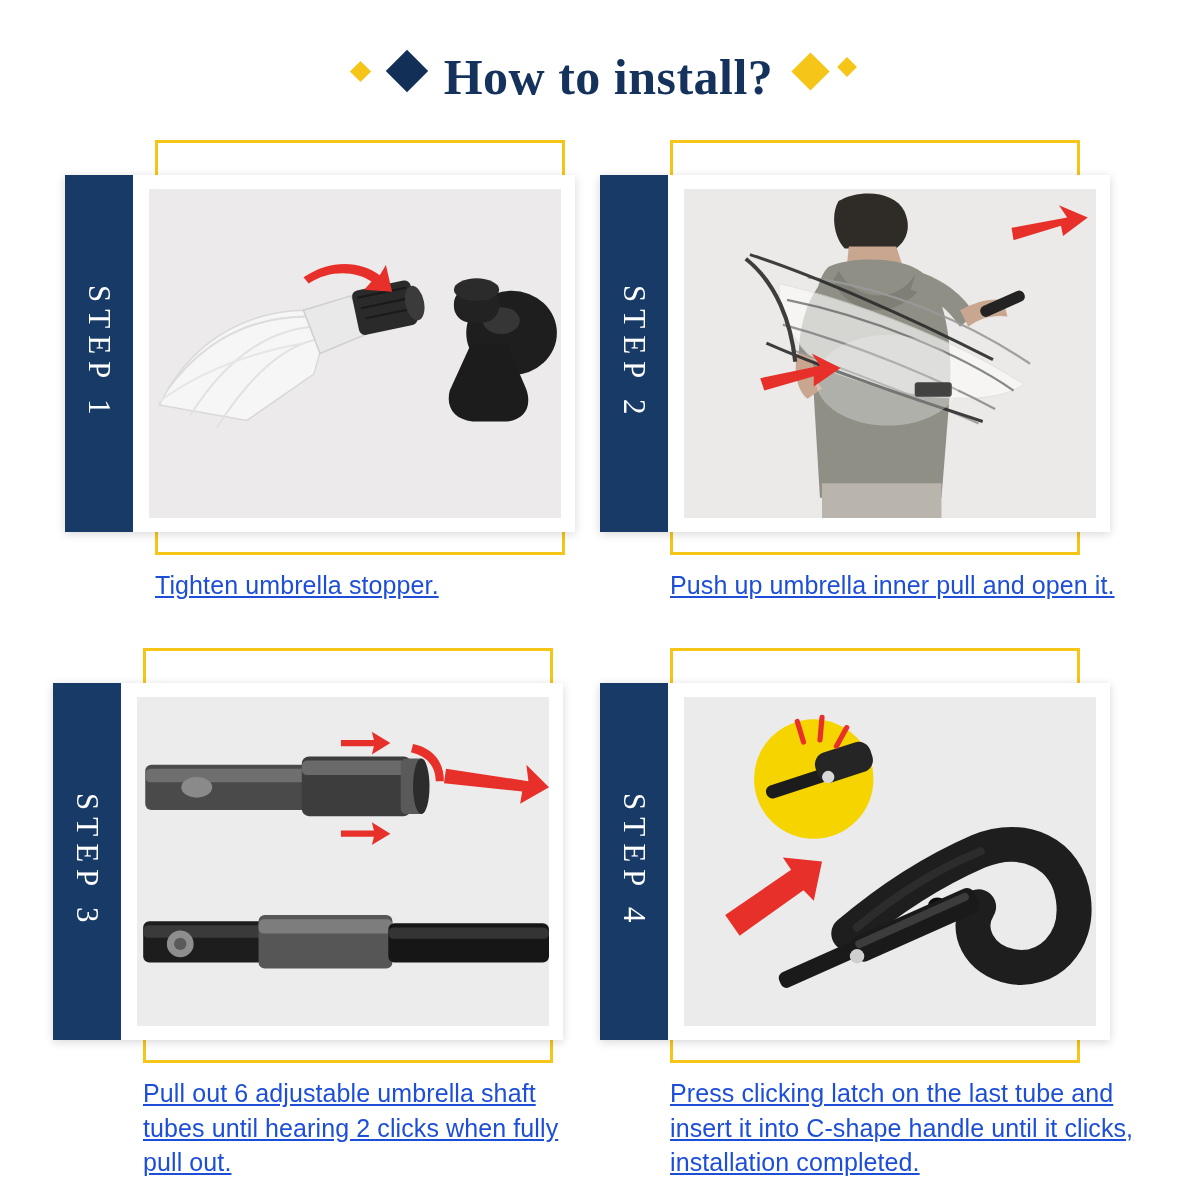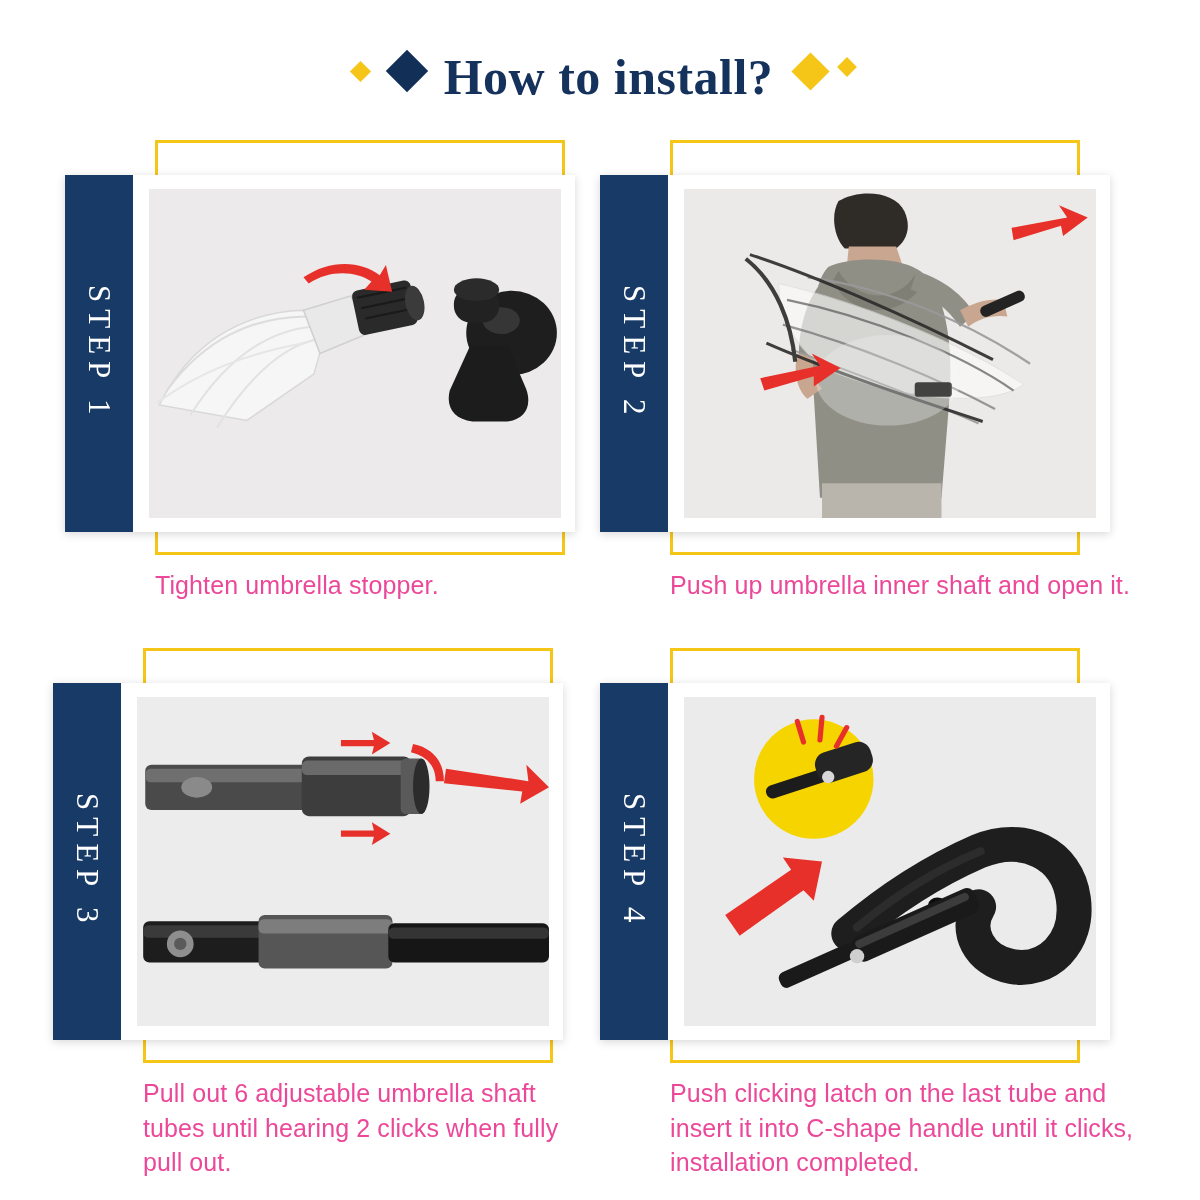--- a/index.html
+++ b/index.html
@@ -125,22 +125,23 @@
     margin: 14px 14px 14px 16px;
     background: #eceaea;
     position: relative;
     overflow: hidden;
   }
 
   .caption {
     position: absolute;
     font-size: 25px;
     line-height: 1.38;
-    color: #ec4899;
+    color: #1d4ed8;
     letter-spacing: 0.1px;
+    text-decoration: underline;
   }
   .cap-1 { left: 115px; top: 428px; width: 460px; }
   .cap-2 { left: 70px;  top: 428px; width: 470px; }
   .cap-3 { left: 115px; top: 428px; width: 450px; }
   .cap-4 { left: 70px;  top: 428px; width: 480px; }
 
   
   .svgfill { position: absolute; inset: 0; width: 100%; height: 100%; }
 </style>
 </head>
@@ -246,21 +247,21 @@
 
           <rect x="286" y="116" width="46" height="11" rx="5" transform="rotate(-24 286 116)" fill="#232323"></rect>
 
           <g fill="#e8302a">
             <path d="M318 38 L 372 28 L 364 16 L 392 28 L 368 46 L 366 36 L 320 50 Z"></path>
             <path d="M74 184 L 132 172 L 124 160 L 152 174 L 126 192 L 126 182 L 78 196 Z"></path>
           </g>
         </svg>
       </div>
     </div>
-    <div class="caption cap-2">Push up umbrella inner shaft and open it.</div>
+    <div class="caption cap-2">Push up umbrella inner pull and open it.</div>
   </div>
 
   <div class="cell cell-3">
     <div class="frame frame-left"></div>
     <div class="card card-left">
       <div class="step-label">
         <span>STEP 3</span>
       </div>
       <div class="photo">
         <svg class="svgfill" viewBox="0 0 400 320" preserveAspectRatio="xMidYMid slice">
@@ -333,16 +334,16 @@
               <line x1="148" y1="48" x2="158" y2="30"></line>
             </g>
           </g>
 
           <g fill="#e8302a">
             <path d="M40 212 L 104 168 L 96 156 L 134 160 L 126 198 L 116 188 L 54 232 Z"></path>
           </g>
         </svg>
       </div>
     </div>
-    <div class="caption cap-4">Push clicking latch on the last tube and insert it into C-shape handle until it clicks, installation completed.</div>
+    <div class="caption cap-4">Press clicking latch on the last tube and insert it into C-shape handle until it clicks, installation completed.</div>
   </div>
 
 </div>
 
 </body></html>

